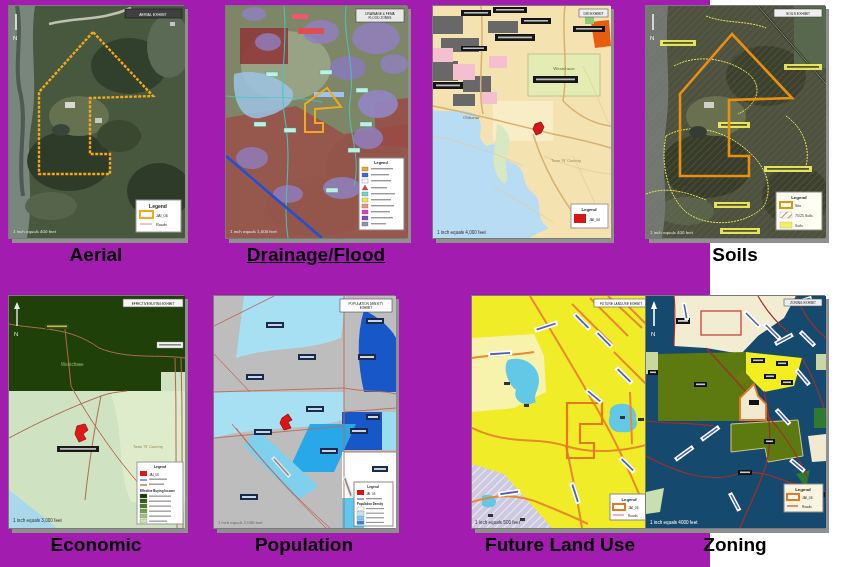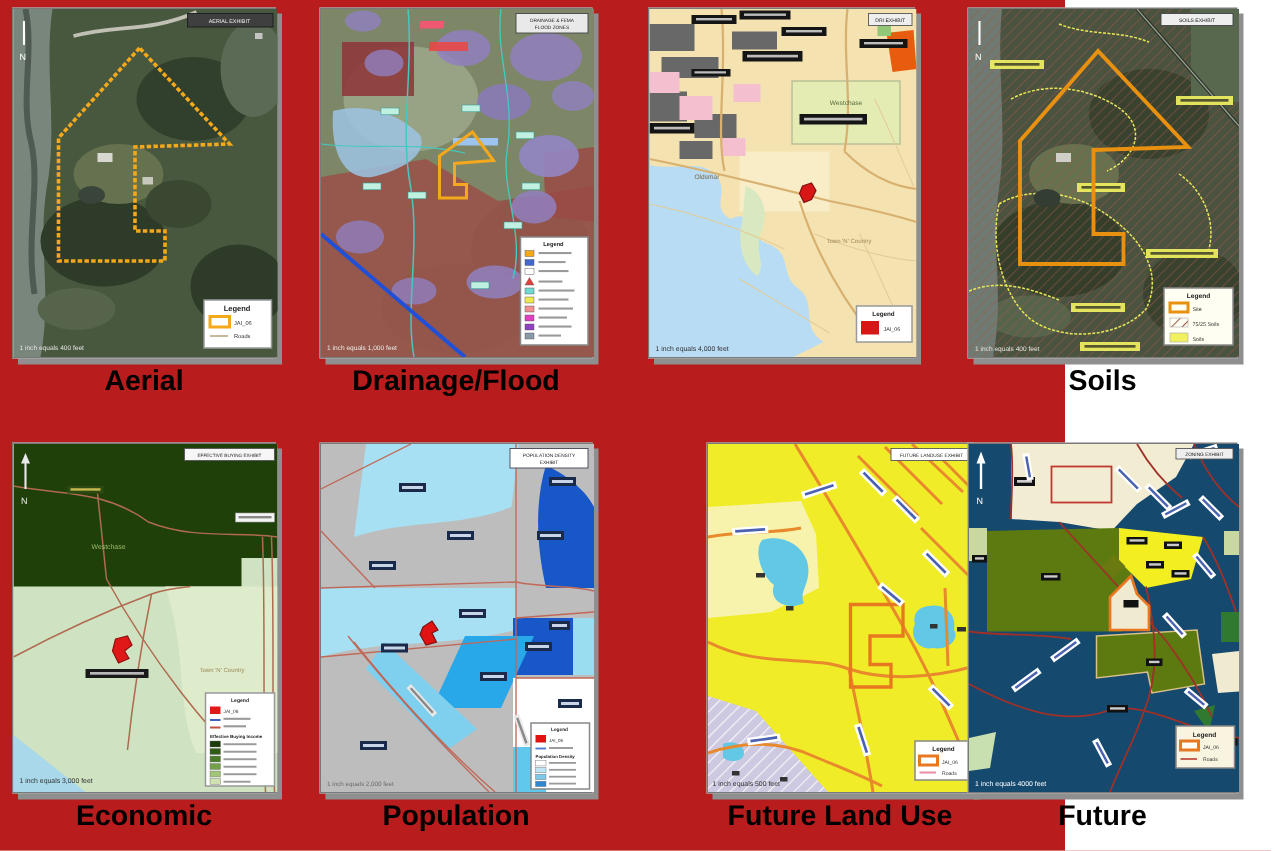--- a/index.html
+++ b/index.html
@@ -1,17 +1,17 @@
 <!DOCTYPE html>
 <html><head>
 <meta charset="utf-8">
 <style>
   html,body{margin:0;padding:0;background:#ffffff;}
   body{width:850px;height:567px;position:relative;font-family:"Liberation Sans",sans-serif;overflow:hidden;}
-  .stage{position:absolute;left:0;top:0;width:710px;height:567px;background:#b91c1c;}
+  .stage{position:absolute;left:0;top:0;width:710px;height:567px;background:#a21caf;}
   figure.card{position:absolute;margin:0;padding:0;}
   .frame{position:relative;border:1px solid #7a7a7a;box-shadow:4px 4px 0 #8f8f8f;background:#fff;line-height:0;}
   .frame svg{display:block;}
   figcaption{margin:6px 0 0 0;text-align:center;font-weight:700;font-size:19px;color:#000;line-height:1.05;}
   svg text{font-family:"Liberation Sans",sans-serif;}
   .legend-title{font-weight:700;}
 </style>
 </head>
 <body>
 
@@ -54,21 +54,21 @@
           <text x="147" y="210.5" font-size="3.8" fill="#333">JAI_06</text>
           <line x1="131" y1="218" x2="143" y2="218" stroke="#b0a080" stroke-width="1"></line>
           <text x="147" y="219.5" font-size="3.8" fill="#333">Roads</text>
         </g>
         <text x="4" y="227" font-size="4.4" fill="#e4e4e0">1 inch equals 400 feet</text>
       </svg>
     </div>
     <figcaption>Aerial</figcaption>
   </figure>
 
-  <figure class="card" style="left:213px;top:5px;width:182px;">
+  <figure class="card" style="left:225px;top:5px;width:182px;text-decoration:underline;">
     <div class="frame">
       <svg width="182" height="232" viewBox="0 0 182 232">
         <g>
           <rect width="182" height="232" fill="#7d8768"></rect>
           <ellipse cx="60" cy="60" rx="45" ry="35" fill="#98a284"></ellipse>
           <ellipse cx="140" cy="160" rx="40" ry="35" fill="#6a7458"></ellipse>
           <ellipse cx="90" cy="200" rx="50" ry="30" fill="#707a5c"></ellipse>
           <path d="M0,112 L70,100 L118,128 L182,118 L182,232 L0,232 Z" fill="#9a5048" opacity="0.85"></path>
           <rect x="14" y="22" width="48" height="36" fill="#8e3a3a" opacity="0.9"></rect>
           <path d="M148,96 L182,92 L182,142 L150,138 Z" fill="#9a4a44" opacity="0.85"></path>
@@ -672,16 +672,16 @@
           <rect x="138" y="188" width="39" height="28" fill="#f8f4e0" stroke="#888888"></rect>
           <text x="157" y="195" font-size="4.4" fill="#222" text-anchor="middle" class="legend-title">Legend</text>
           <rect x="141" y="198" width="12" height="6" fill="#fffef4" stroke="#e87820" stroke-width="2"></rect>
           <text x="156" y="203" font-size="3.4" fill="#333">JAI_06</text>
           <line x1="141" y1="210" x2="152" y2="210" stroke="#c05040" stroke-width="1.2"></line>
           <text x="156" y="211.5" font-size="3.4" fill="#333">Roads</text>
         </g>
         <text x="4" y="228" font-size="4.6" fill="#ffffff">1 inch equals 4000 feet</text>
       </svg>
     </div>
-    <figcaption>Future</figcaption>
+    <figcaption>Zoning</figcaption>
   </figure>
 
 </div>
 
 </body></html>

